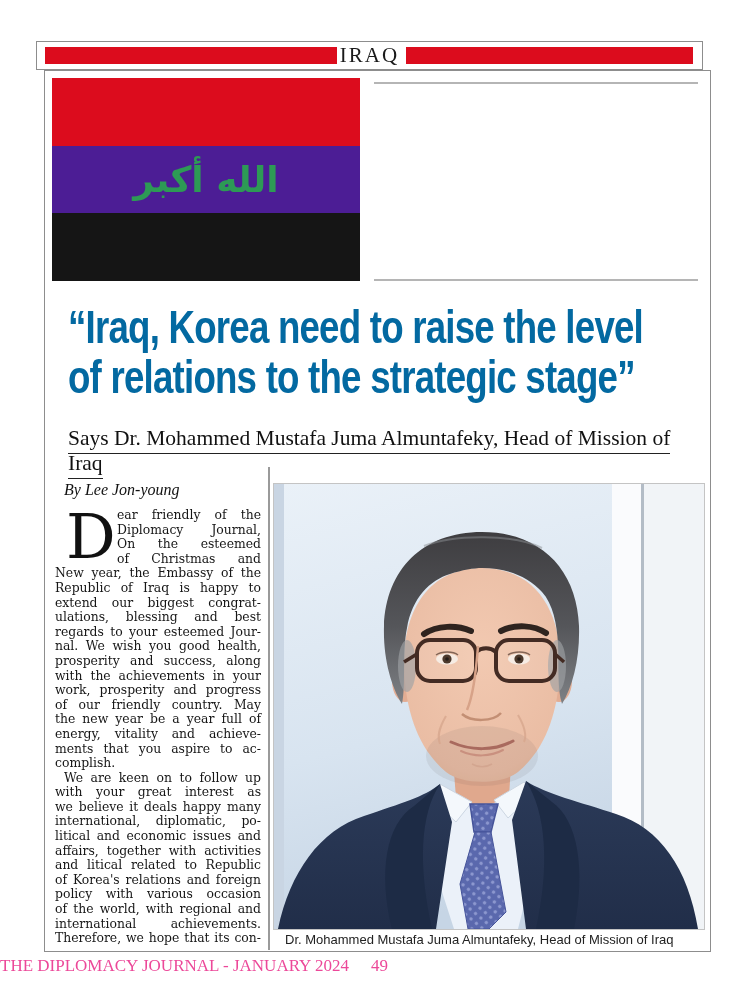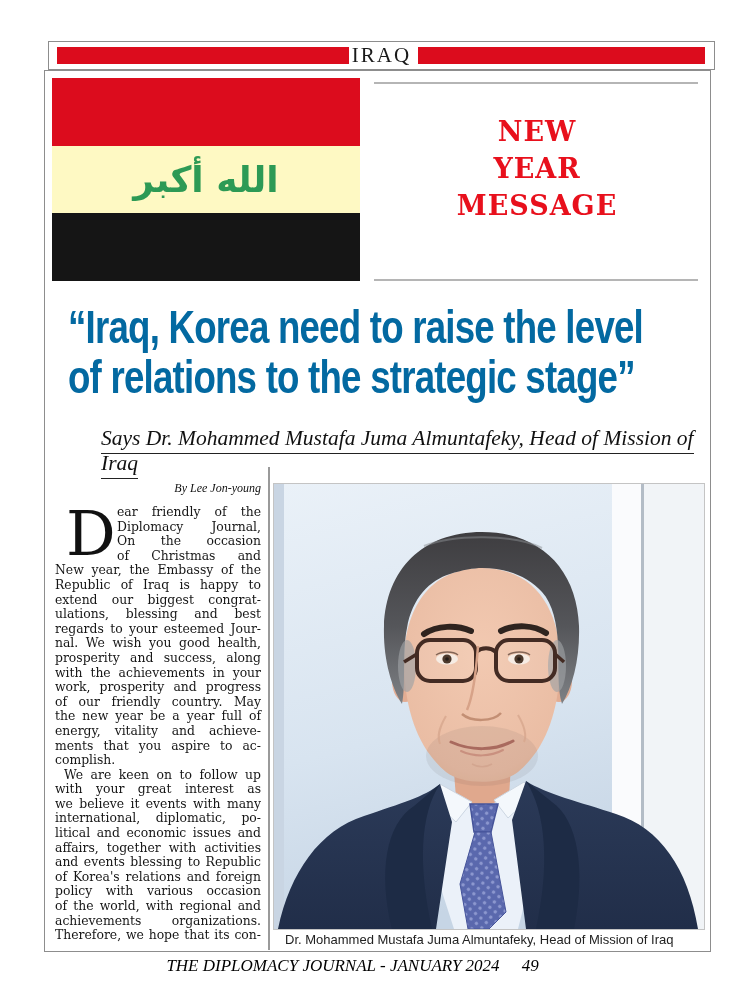--- a/index.html
+++ b/index.html
@@ -1,83 +1,83 @@
 <!DOCTYPE html>
 <html><head>
 <meta charset="utf-8">
 <style>
   html,body{margin:0;padding:0;background:#ffffff;}
   .page{position:relative;width:750px;height:1002px;background:#ffffff;overflow:hidden;
         font-family:"Liberation Serif", serif;color:#111;}
 
   
-  .header-box{position:absolute;left:48px;top:41px;width:665px;height:27px;
+  .header-box{position:absolute;left:36px;top:41px;width:665px;height:27px;
               border:1.5px solid #8d8d8d;background:#fff;}
   .red-bar{position:absolute;top:5px;height:17px;background:#dc0c1d;}
   .red-bar.left{left:8px;width:292px;}
   .red-bar.right{right:9px;width:287px;}
   .section-title{position:absolute;left:0;right:0;top:1px;text-align:center;
                  font-size:21px;letter-spacing:2px;color:#1a1a1a;}
 
   
   .main-box{position:absolute;left:44px;top:70px;width:665px;height:880px;
             border:1.5px solid #8d8d8d;background:#fff;}
 
   
   .flag{position:absolute;left:7px;top:7px;width:308px;height:203px;}
   .flag .band{position:absolute;left:0;width:100%;}
   .band.red{top:0;height:68px;background:#dc0c1d;}
-  .band.white{top:68px;height:67px;background:#fef9c3;display:flex;align-items:center;justify-content:center;}
+  .band.white{top:68px;height:67px;background:#4c1d95;display:flex;align-items:center;justify-content:center;}
   .band.black{top:135px;height:68px;background:#151515;}
   .takbir{font-family:"DejaVu Sans", sans-serif;font-weight:bold;font-size:36px;
           color:#2d9a55;line-height:1;}
 
   
   .banner{position:absolute;left:327px;top:0;width:330px;height:210px;}
   .hairline{position:absolute;left:2px;right:4px;height:2px;background:#b5b5b5;}
   .hairline.top{top:11px;} .hairline.bottom{top:208px;}
   .banner-text{position:absolute;left:0;right:0;top:42px;text-align:center;
                font-family:"DejaVu Serif", serif;font-weight:bold;font-size:27px;
                line-height:37px;color:#e8101c;letter-spacing:1px;}
 
   
   .headline{position:absolute;left:23px;top:231px;width:640px;margin:0;
             font-family:"Liberation Sans", sans-serif;font-weight:700;color:#0369a1;}
   .headline .hline{display:inline-block;white-space:nowrap;font-size:47px;line-height:50px;
             letter-spacing:-1px;transform:scaleX(0.78);transform-origin:0 50%;}
 
   
   .subtitle{position:absolute;left:23px;top:355px;width:630px;
-            font-style:italic;font-size:21.5px;margin-left:33px;}
+            font-size:21.5px;}
   .subtitle span{border-bottom:1.5px solid #222;padding-bottom:3px;}
 
   
   .divider-v{position:absolute;left:223px;top:396px;width:1.5px;height:483px;background:#9a9a9a;}
 
   
   .column{position:absolute;left:10px;top:410px;width:206px;}
-  .byline{font-style:italic;font-size:12px;margin-left:9px;margin-bottom:9px;text-align:right;}
+  .byline{font-style:italic;font-size:16px;margin-left:9px;margin-bottom:9px;}
   .paras{position:relative;}
   .dropcap{position:absolute;left:11px;top:1px;width:50px;
            font-family:"DejaVu Serif", serif;font-size:62px;line-height:56px;color:#111;}
   .jline{font-family:"DejaVu Serif", serif;font-size:12.4px;line-height:14.6px;
          text-align:justify;text-align-last:justify;white-space:nowrap;color:#161616;}
   .jline.dc{padding-left:62px;}
   .jline.ind{padding-left:9px;}
 
   
   .photo-frame{position:absolute;left:228px;top:412px;width:430px;height:445px;
                border:1px solid #c4c4c4;background:#dfe9f3;}
   .photo-frame svg{display:block;}
   .caption{position:absolute;left:240px;top:861px;width:410px;
            font-family:"Liberation Sans", sans-serif;font-size:13px;color:#222;}
 
   
-  .footer{position:absolute;left:0;top:956px;width:705px;text-align:center;
-          font-size:17px;color:#000000;font-style:italic;}
+  .footer{position:absolute;left:0;top:956px;width:705px;text-align:left;
+          font-size:17px;color:#ec4899;}
   .footer .pageno{margin-left:22px;}
 </style>
 </head>
 <body>
 
 <div class="page">
 
   <div class="header-box">
     <div class="red-bar left"></div>
     <div class="section-title">IRAQ</div>
@@ -89,25 +89,20 @@
     <div class="flag">
       <div class="band red"></div>
       <div class="band white">
         <span class="takbir" dir="rtl">الله أكبر</span>
       </div>
       <div class="band black"></div>
     </div>
 
     <div class="banner">
       <div class="hairline top"></div>
-      <div class="banner-text">
-        <div>NEW</div>
-        <div>YEAR</div>
-        <div>MESSAGE</div>
-      </div>
       <div class="hairline bottom"></div>
     </div>
 
     <h1 class="headline">
       <span class="hline">“Iraq, Korea need to raise the level</span><br>
       <span class="hline">of relations to the strategic stage”</span>
     </h1>
 
     <div class="subtitle">
       <span>Says Dr. Mohammed Mustafa Juma Almuntafeky, Head of Mission of Iraq</span>
@@ -115,49 +110,49 @@
 
     <div class="divider-v"></div>
 
     <div class="column">
       <div class="byline">By Lee Jon-young</div>
       <div class="paras">
         <div class="dropcap">D</div>
         <div id="para1">
             <div class="jline dc">ear friendly of the</div>
             <div class="jline dc">Diplomacy Journal,</div>
-            <div class="jline dc">On the occasion</div>
+            <div class="jline dc">On the esteemed</div>
             <div class="jline dc">of Christmas and</div>
             <div class="jline">New year, the Embassy of the</div>
             <div class="jline">Republic of Iraq is happy to</div>
             <div class="jline">extend our biggest congrat-</div>
             <div class="jline">ulations, blessing and best</div>
             <div class="jline">regards to your esteemed Jour-</div>
             <div class="jline">nal. We wish you good health,</div>
             <div class="jline">prosperity and success, along</div>
             <div class="jline">with the achievements in your</div>
             <div class="jline">work, prosperity and progress</div>
             <div class="jline">of our friendly country. May</div>
             <div class="jline">the new year be a year full of</div>
             <div class="jline">energy, vitality and achieve-</div>
             <div class="jline">ments that you aspire to ac-</div>
             <div class="jline">complish.</div>
           </div>
         <div id="para2">
             <div class="jline ind">We are keen on to follow up</div>
             <div class="jline">with your great interest as</div>
-            <div class="jline">we believe it events with many</div>
+            <div class="jline">we believe it deals happy many</div>
             <div class="jline">international, diplomatic, po-</div>
             <div class="jline">litical and economic issues and</div>
             <div class="jline">affairs, together with activities</div>
-            <div class="jline">and events blessing to Republic</div>
+            <div class="jline">and litical related to Republic</div>
             <div class="jline">of Korea's relations and foreign</div>
             <div class="jline">policy with various occasion</div>
             <div class="jline">of the world, with regional and</div>
-            <div class="jline">achievements organizations.</div>
+            <div class="jline">international achievements.</div>
             <div class="jline">Therefore, we hope that its con-</div>
           </div>
       </div>
     </div>
 
     <div class="photo-frame">
       <svg width="430" height="445" viewBox="0 0 430 445">
         <defs>
           <linearGradient id="bgGrad" x1="0" y1="0" x2="0.25" y2="1">
             <stop offset="0" stop-color="#eaf1f8"></stop>

